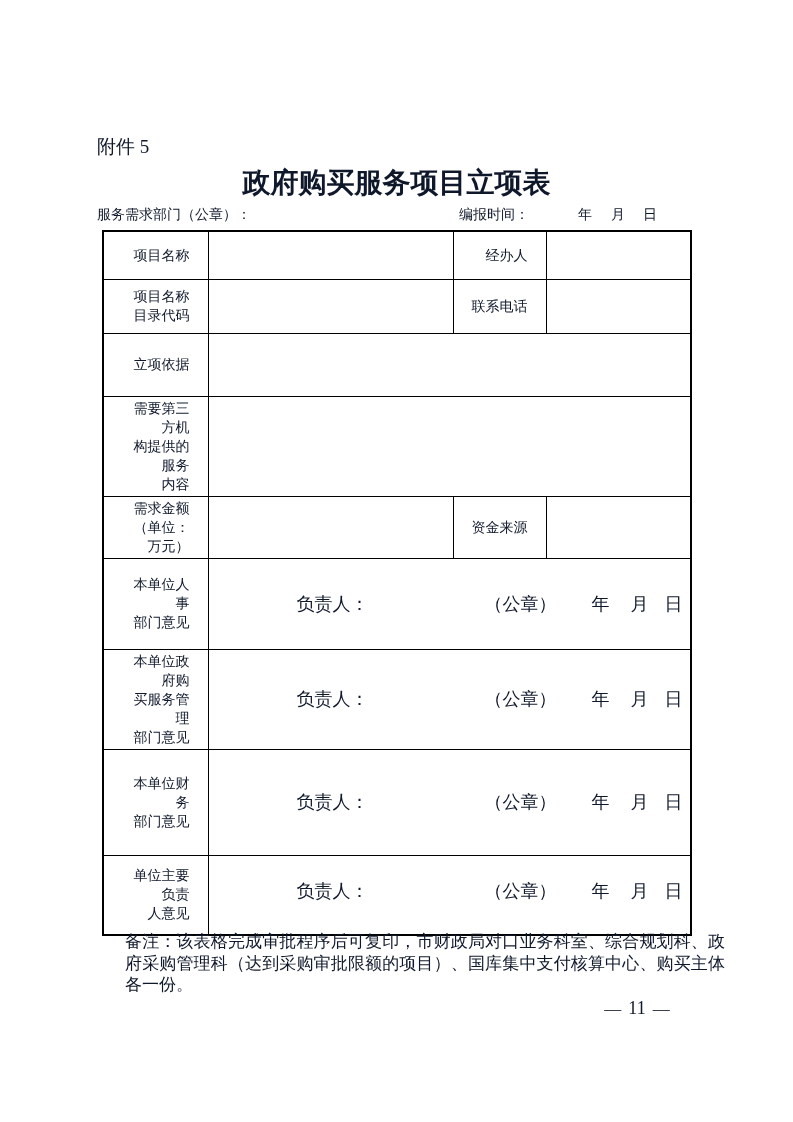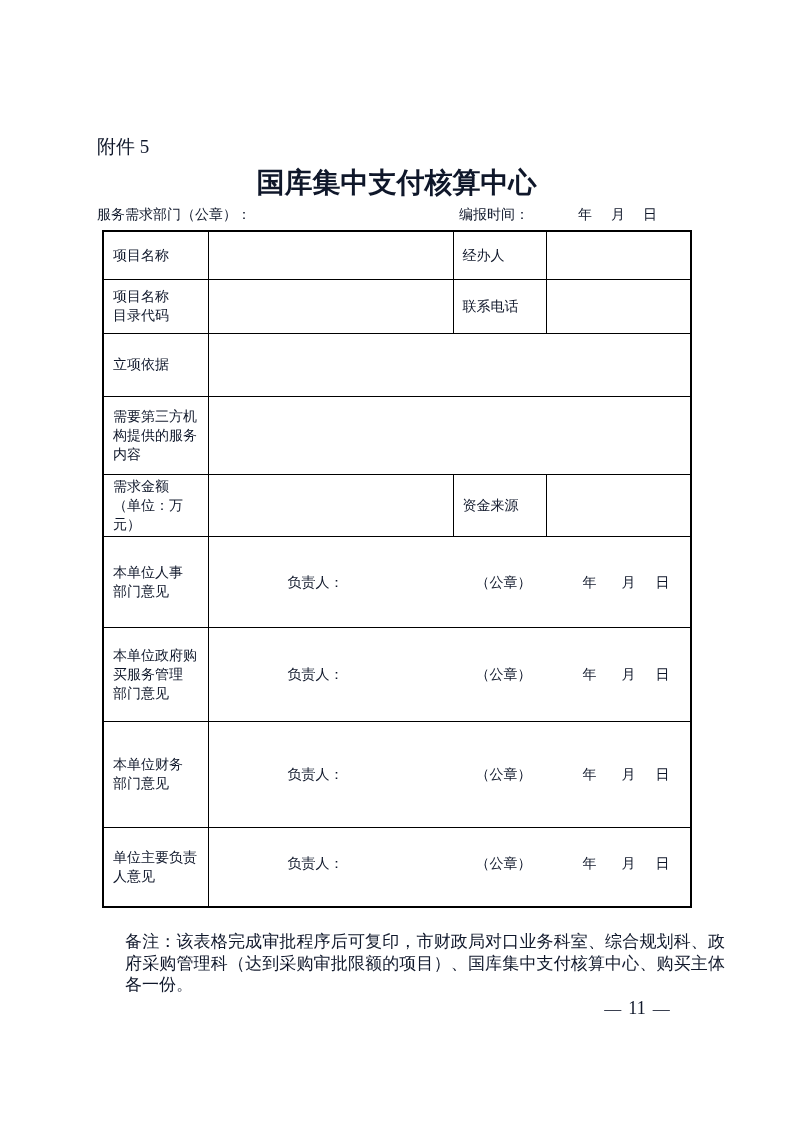--- a/index.html
+++ b/index.html
@@ -22,27 +22,27 @@
   .meta .m     { position:absolute; left:514px; top:0; }
   .meta .d     { position:absolute; left:546px; top:0; }
 
   table.form {
     position:absolute; left:102px; top:230px; width:588px;
     border-collapse:collapse; table-layout:fixed;
     border:2px solid #000;
   }
   table.form td {
     border:1px solid #000; font-size:14px; line-height:19px;
-    text-align:left; vertical-align:middle; padding:2px 9px;
+    text-align:right; vertical-align:middle; padding:2px 18px;
     overflow:hidden;
   }
   td.val { background:#fff; }
   td.sig { vertical-align:bottom; padding:0; }
   .lbl-line { display:block; }
-  .sigline { position:relative; height:20px; margin-bottom:17px; font-size:14px;margin-top:19px; }
+  .sigline { position:relative; height:20px; margin-bottom:17px; font-size:18px;margin-top:19px; }
   .sigline.last { margin-bottom:24px; }
   .sigline span { position:absolute; top:0; white-space:nowrap; }
   .sigline .s-person { left:70px; }
   .sigline .s-seal   { left:258px; }
   .sigline .s-year   { left:365px; }
   .sigline .s-month  { left:404px; }
   .sigline .s-day    { left:438px; }
 
   .note {
     position:absolute; left:97px; top:931px; width:600px;
@@ -55,21 +55,21 @@
   .pagenum .dash { display:inline-block; margin:0 7px; }
   .pagenum .num { display:inline-block; font-size:18px; }
 </style>
 </head>
 <body>
 
 <div class="page">
 
   <div class="attachment">附件 5</div>
 
-  <div class="doc-title">国库集中支付核算中心</div>
+  <div class="doc-title">政府购买服务项目立项表</div>
 
   <div class="meta">
     <span class="dept">服务需求部门（公章）：</span>
     <span class="rtime">编报时间：</span>
     <span class="y">年</span>
     <span class="m">月</span>
     <span class="d">日</span>
   </div>
 
   <table class="form">

